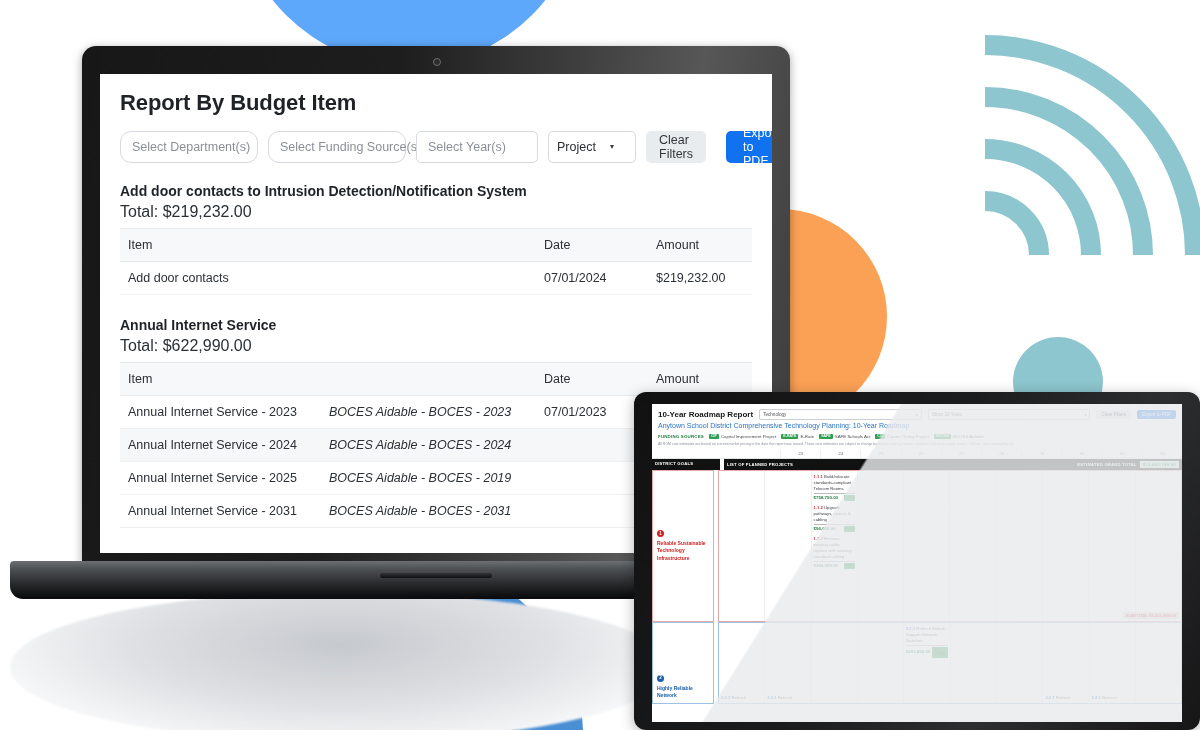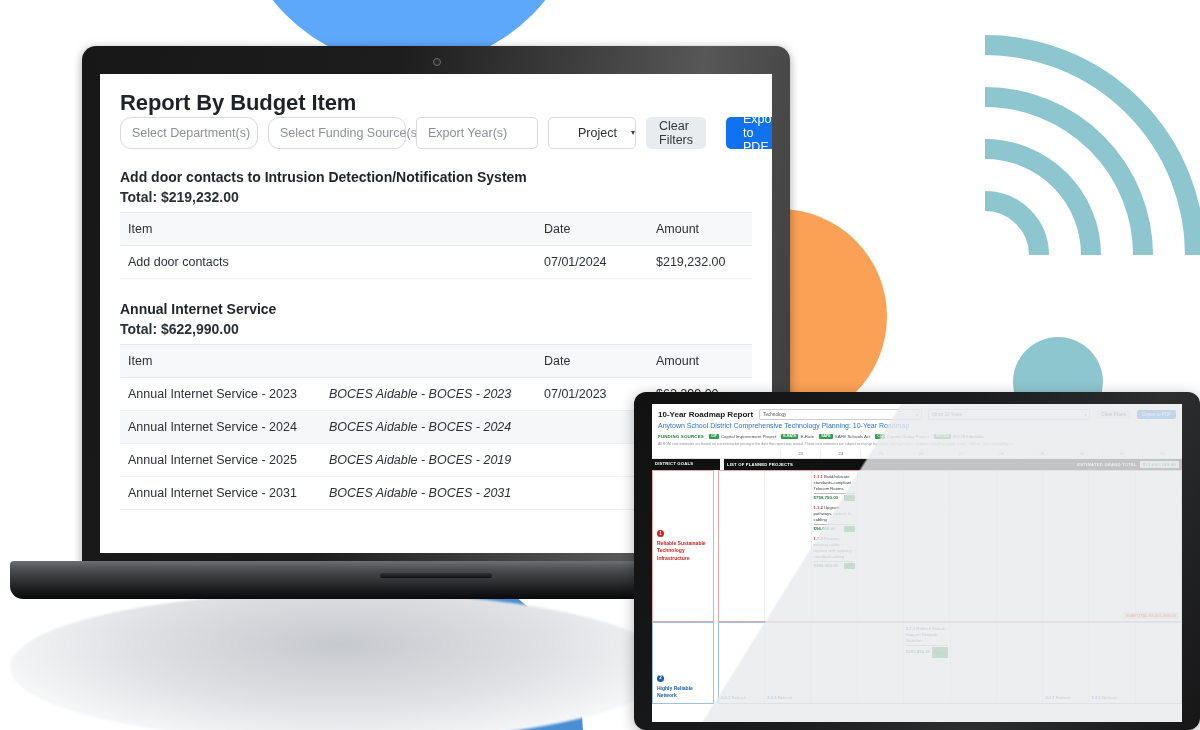--- a/index.html
+++ b/index.html
@@ -60,46 +60,46 @@
     border-radius:4px 4px 13px 13px;
   }
   .laptop-notch{
     position:absolute;left:50%;top:527px;margin-left:-56px;width:112px;height:5px;
     background:linear-gradient(180deg,#313438,#0f1012);border-radius:3px;
   }
 
   
   .app{padding:16px 20px 0 20px;box-sizing:border-box;height:100%;}
   .app-title{
-    font-size:22px;font-weight:700;color:#1f2328;letter-spacing:-.1px;margin:0 0 1px 0;
+    font-size:22px;font-weight:700;color:#1f2328;letter-spacing:-.1px;margin:0 0 15px 0;
   }
   .filters{display:flex;align-items:center;gap:10px;margin-bottom:20px;}
   .field{
     height:32px;min-width:122px;border:1px solid #d6dade;border-radius:5px;background:#fff;
     display:flex;align-items:center;padding:0 11px;box-sizing:border-box;
     font-size:12.5px;color:#8b9097;white-space:nowrap;
   }
   .field.w2{min-width:138px;border-radius:11px;}
   .select{
     height:32px;min-width:88px;border:1px solid #d6dade;border-radius:5px;background:#fff;
-    display:flex;align-items:center;justify-content:flex-start;padding:0 8px 0 29px;box-sizing:border-box;
+    display:flex;align-items:center;justify-content:flex-start;padding:0 8px 0 8px;box-sizing:border-box;
     font-size:12.5px;color:#2b3036;gap:14px;
   }
   .caret{font-size:8px;color:#3a3f45;line-height:1;}
   .btn-clear{
     height:32px;padding:0 13px;border:none;border-radius:5px;background:#e9ecef;color:#32373d;
     font-size:12.5px;font-family:inherit;display:flex;align-items:center;cursor:pointer;
   }
   .btn-pdf{
     height:32px;padding:0 17px;border:none;border-radius:5px;background:#1172f0;color:#fff;
     font-size:12.5px;font-family:inherit;display:flex;align-items:center;cursor:pointer;margin-left:10px;
   }
 
   .sec-title{font-size:14px;font-weight:700;color:#1f2328;margin:0 0 4px 0;}
-  .sec-total{font-size:14px;font-weight:700;color:#2b3036;margin:0 0 7px 0;}
+  .sec-total{font-size:16px;font-weight:400;color:#2b3036;margin:0 0 7px 0;}
 
   .tbl{width:100%;border-collapse:collapse;table-layout:fixed;}
   .tbl th{
     background:#f7f8f9;border-top:1px solid #e6e9ec;border-bottom:1px solid #e6e9ec;
     font-size:12.5px;font-weight:400;color:#2b3036;text-align:left;padding:9px 8px;
   }
   .tbl td{
     font-size:12.5px;color:#2b3036;padding:9px 8px;border-bottom:1px solid #eef0f2;background:#fff;
   }
   .tbl tr.zebra td{background:#f6f7f8;}
@@ -227,21 +227,21 @@
     <div class="laptop-lid">
       <div class="laptop-cam"></div>
       <div class="laptop-screen">
 
         <div class="app">
           <h1 class="app-title">Report By Budget Item</h1>
 
           <div class="filters">
             <div class="field w2">Select Department(s)</div>
             <div class="field w2">Select Funding Source(s)</div>
-            <div class="field">Export Year(s)</div>
+            <div class="field">Select Year(s)</div>
             <div class="select">
               <span>Project</span>
               <span class="caret">▾</span>
             </div>
             <div class="btn-clear">Clear Filters</div>
             <div class="btn-pdf">Export to PDF</div>
           </div>
 
           <div id="sections">
               <div>

